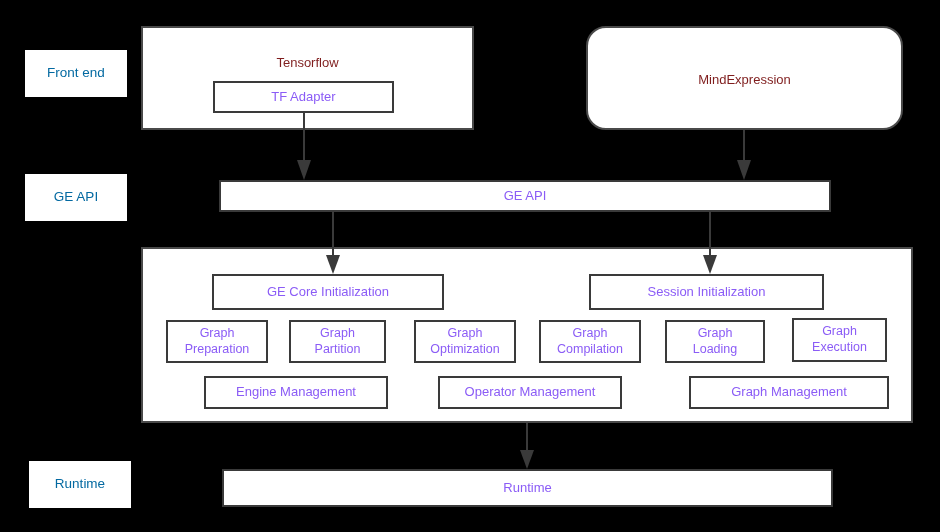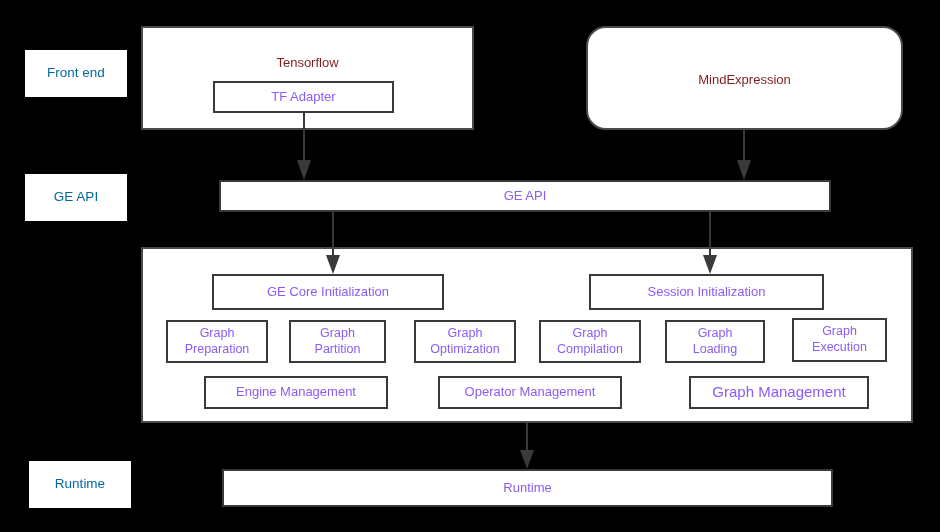--- a/index.html
+++ b/index.html
@@ -147,21 +147,21 @@
   </div>
 
   <div class="box outlined" style="left:204px; top:376px; width:184px; height:33px; font-size:13px;">
     <span>Engine Management</span>
   </div>
 
   <div class="box outlined" style="left:438px; top:376px; width:184px; height:33px; font-size:13px;">
     <span>Operator Management</span>
   </div>
 
-  <div class="box outlined" style="left:689px; top:376px; width:180px; height:33px; font-size:15px;">
+  <div class="box outlined" style="left:689px; top:376px; width:200px; height:33px; font-size:13px;">
     <span>Graph Management</span>
   </div>
 
   <div class="box outlined" style="left:222px; top:469px; width:611px; height:38px; font-size:13px;">
     <span>Runtime</span>
   </div>
 
   <svg class="conn" style="left:0; top:0;" width="940" height="532">
 
     <g>

